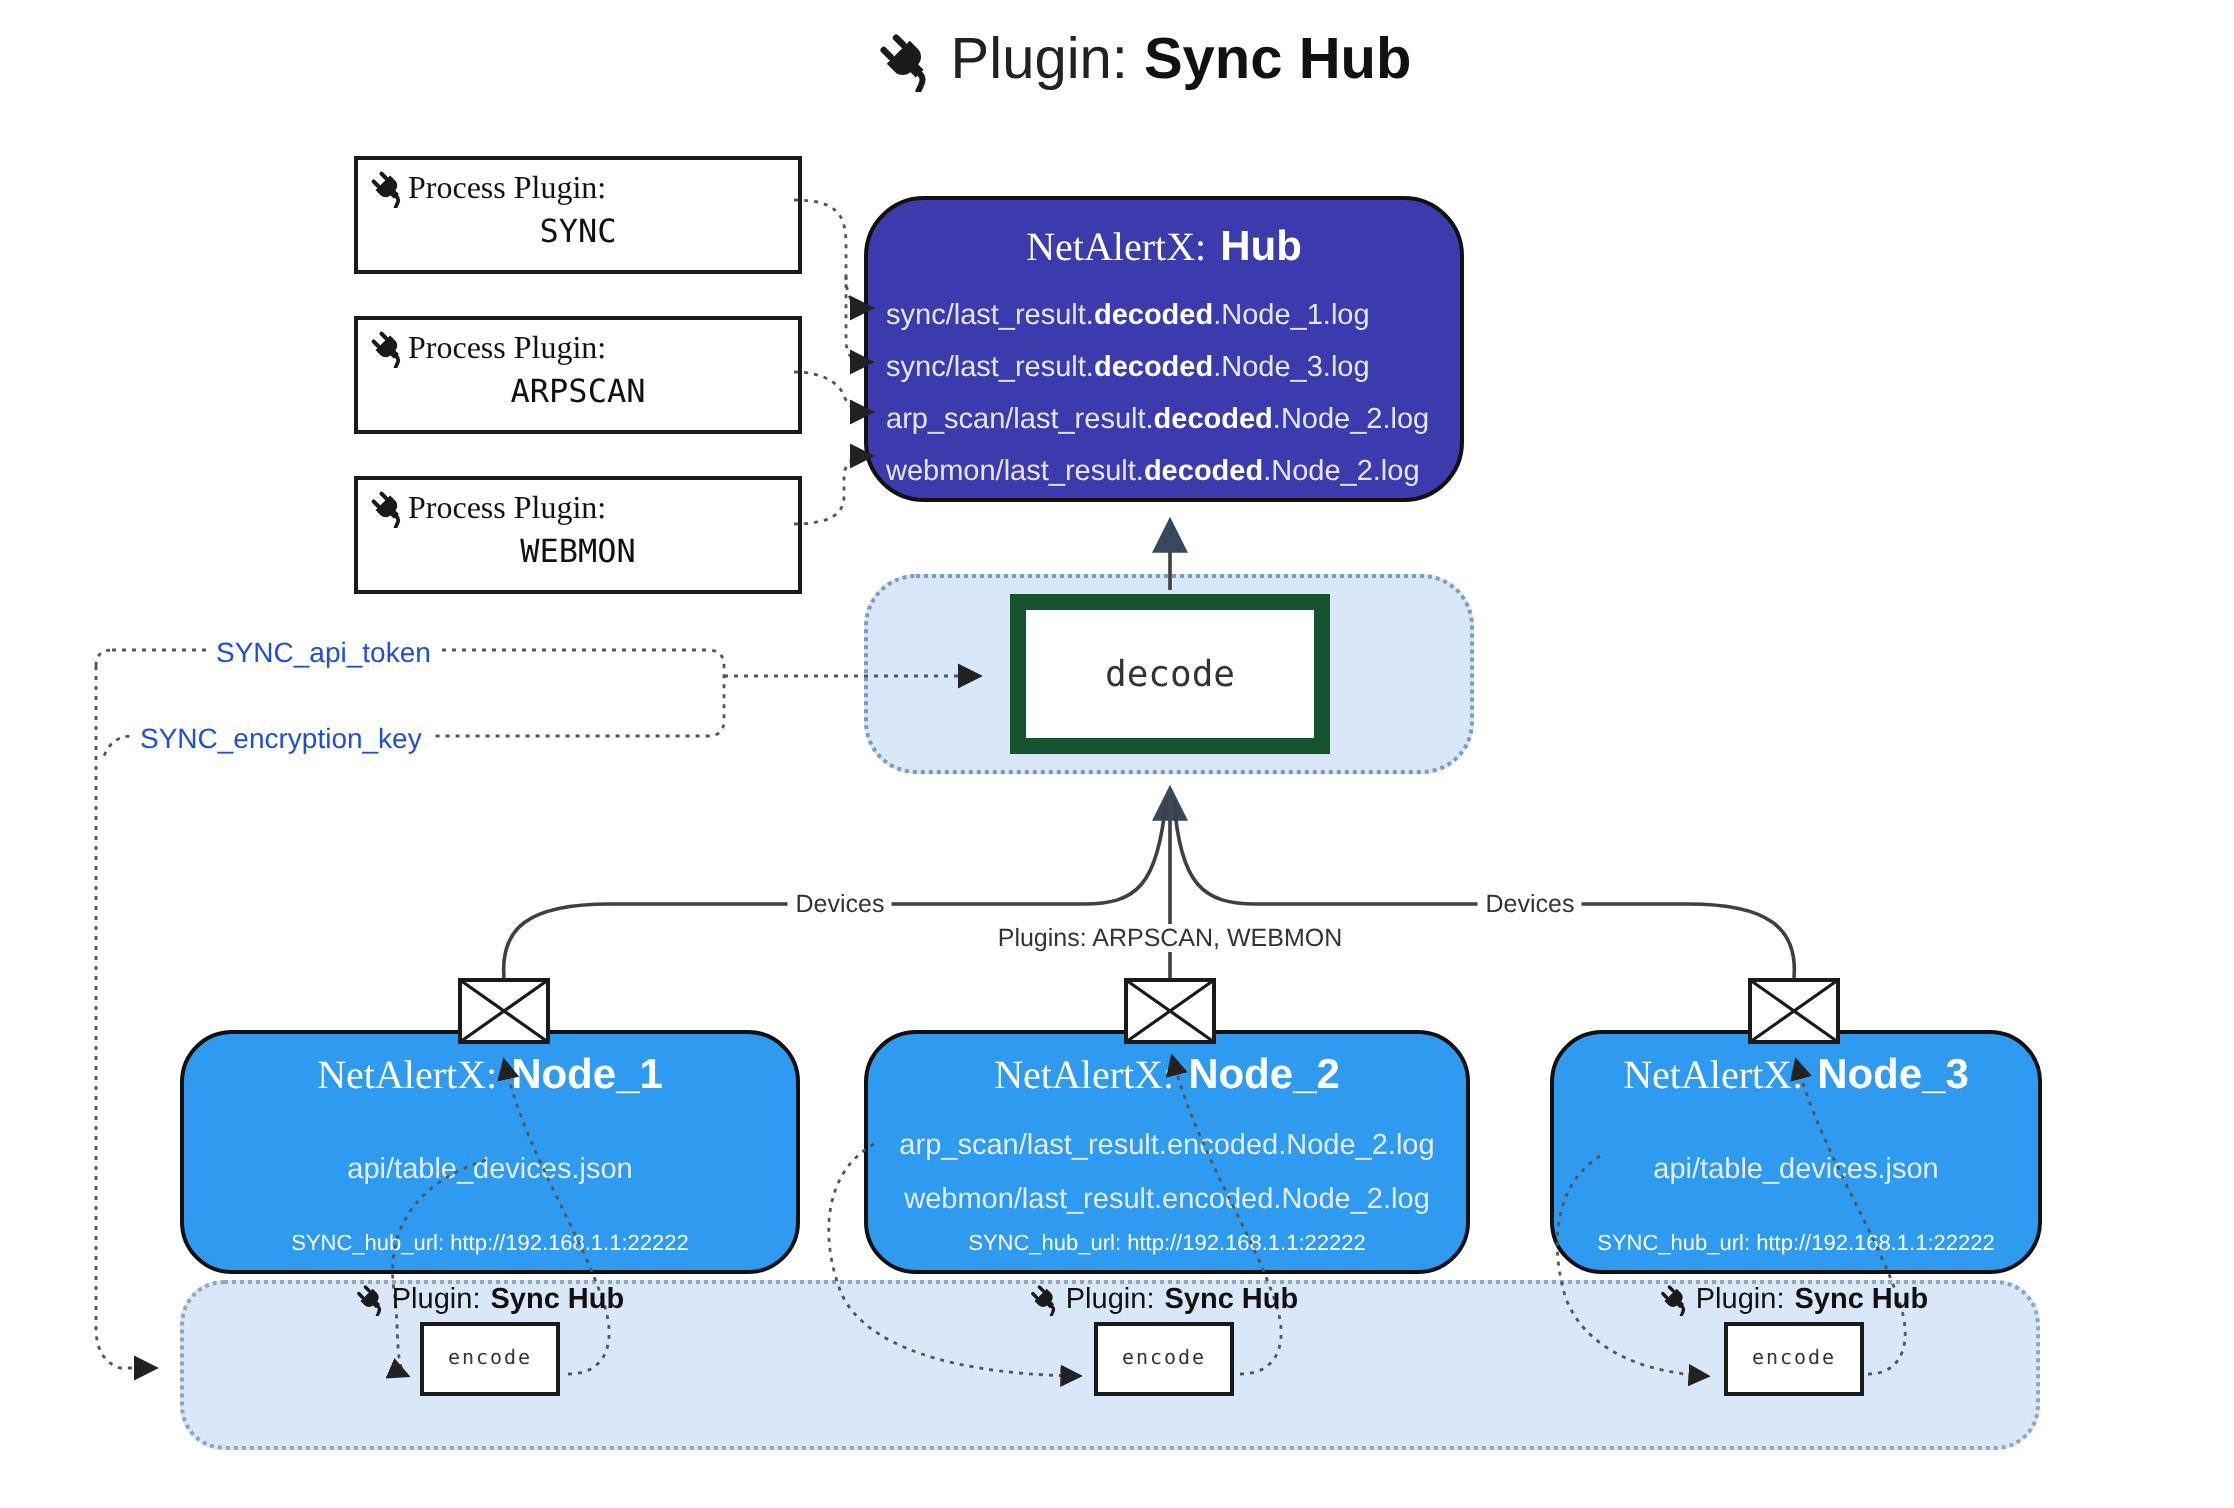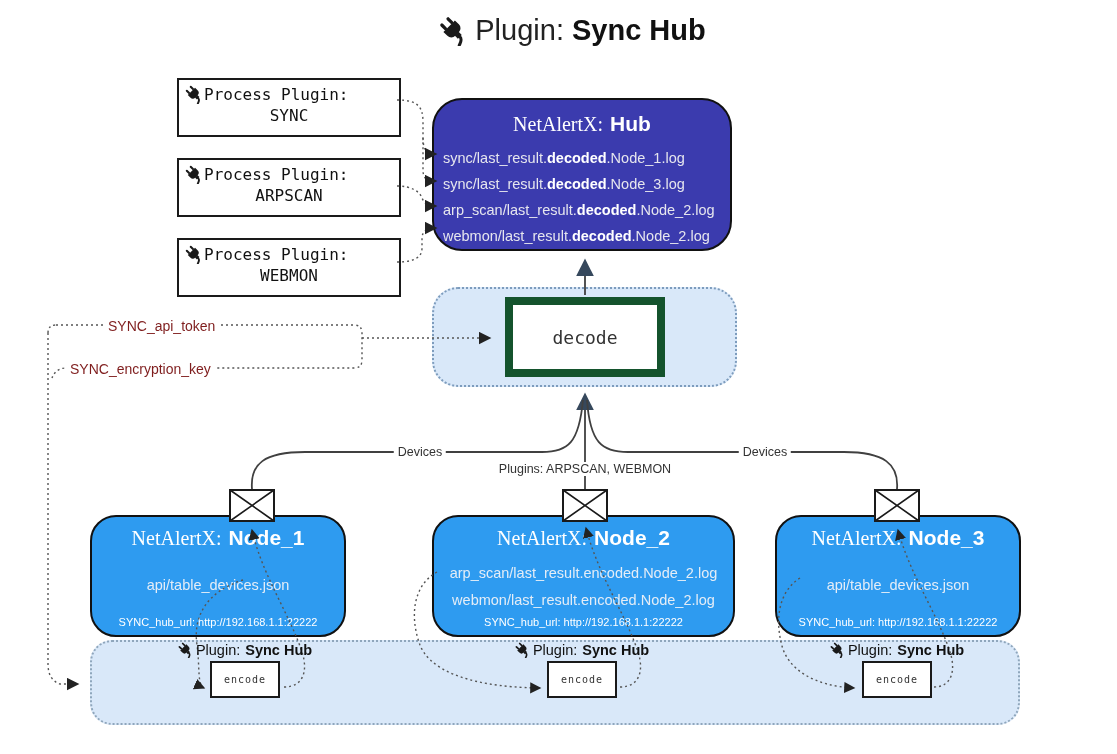--- a/index.html
+++ b/index.html
@@ -10,21 +10,21 @@
 
   
   #title{left:0;top:14px;width:1117px;display:flex;justify-content:center;align-items:center;
          transform:translateX(14px);font-size:29px;z-index:4;}
   #title .pre{margin:0 8px 0 6px;font-weight:400;color:#222;}
   #title .name{font-weight:700;color:#111;}
 
   
   .pbox{left:177px;width:220px;height:55px;background:#fff;border:2px solid #1a1a1a;z-index:2;
         font-family:"DejaVu Sans Mono",monospace;font-size:16px;color:#111;}
-  .pbox .l1{display:flex;align-items:center;justify-content:flex-start;padding:5px 0 0 6px;}
+  .pbox .l1{display:flex;align-items:center;justify-content:flex-start;padding:5px 0 0 6px;font-family:Liberation Serif, serif;}
   .pbox .l2{text-align:center;margin-top:2px;}
 
   
   #hub-url{left:432px;top:78px;width:300px;text-align:center;font-size:11px;color:#222;z-index:2;}
   #hub{left:432px;top:98px;width:300px;height:153px;background:#3b3bae;border:2px solid #111;
        border-radius:30px;box-sizing:border-box;z-index:2;}
   .box-title{text-align:center;white-space:nowrap;}
   .box-title .pre{font-family:Liberation Serif, serif;font-size:20px;color:#fff;margin-right:7px;}
   .box-title .name{font-weight:700;font-size:21px;color:#fff;}
   #hub .box-title{margin-top:12px;}
@@ -33,35 +33,35 @@
   #hub-lines .row b{color:#fff;}
 
   
   #decode-panel{left:432px;top:287px;width:305px;height:100px;background:#d9e8f9;
                 border:2px dotted #7d9cbd;border-radius:26px;box-sizing:border-box;z-index:1;}
   #decode-box{left:505px;top:297px;width:160px;height:80px;background:#fff;border:8px solid #14532d;
               box-sizing:border-box;display:flex;align-items:center;justify-content:center;
               font-family:"DejaVu Sans Mono",monospace;font-size:18px;color:#333;z-index:2;}
 
   
-  .cfg{background:#fff;padding:0 4px;font-size:14px;color:#7f1d1d;z-index:4;white-space:nowrap;}
+  .cfg{background:#fff;padding:0 4px;font-size:14px;color:#1d4ed8;z-index:4;white-space:nowrap;}
 
   
   .edge-label{background:#fff;padding:0 4px;font-size:12.5px;color:#333;z-index:4;white-space:nowrap;
               transform:translate(-50%,-50%);}
 
   
   .node{top:515px;height:122px;background:#2e9bf0;border:2px solid #111;border-radius:26px;
         box-sizing:border-box;z-index:2;}
   .node .box-title{margin-top:9px;}
   .node .content{margin-top:10px;text-align:center;font-size:14.5px;color:#e4edf7;}
   .node .content div{height:27px;line-height:27px;white-space:nowrap;}
   .node .huburl{position:absolute;bottom:7px;left:0;width:100%;text-align:center;
                 font-size:11px;color:#fff;white-space:nowrap;}
-  #node-1{left:90px;width:256px;}
+  #node-1{left:90px;width:310px;}
   #node-2{left:432px;width:303px;}
   #node-3{left:775px;width:246px;}
   #node-1 .content,#node-3 .content{margin-top:22px;}
 
   
   #bottom-panel{left:90px;top:640px;width:930px;height:85px;background:#d9e8f9;
                 border:2px dotted #8fa6bc;border-radius:22px;box-sizing:border-box;z-index:1;}
   .enc-label{font-size:14.5px;color:#111;z-index:4;white-space:nowrap;transform:translateX(-50%);
              display:flex;align-items:center;}
   .enc-label .name{font-weight:700;margin-left:5px;}

